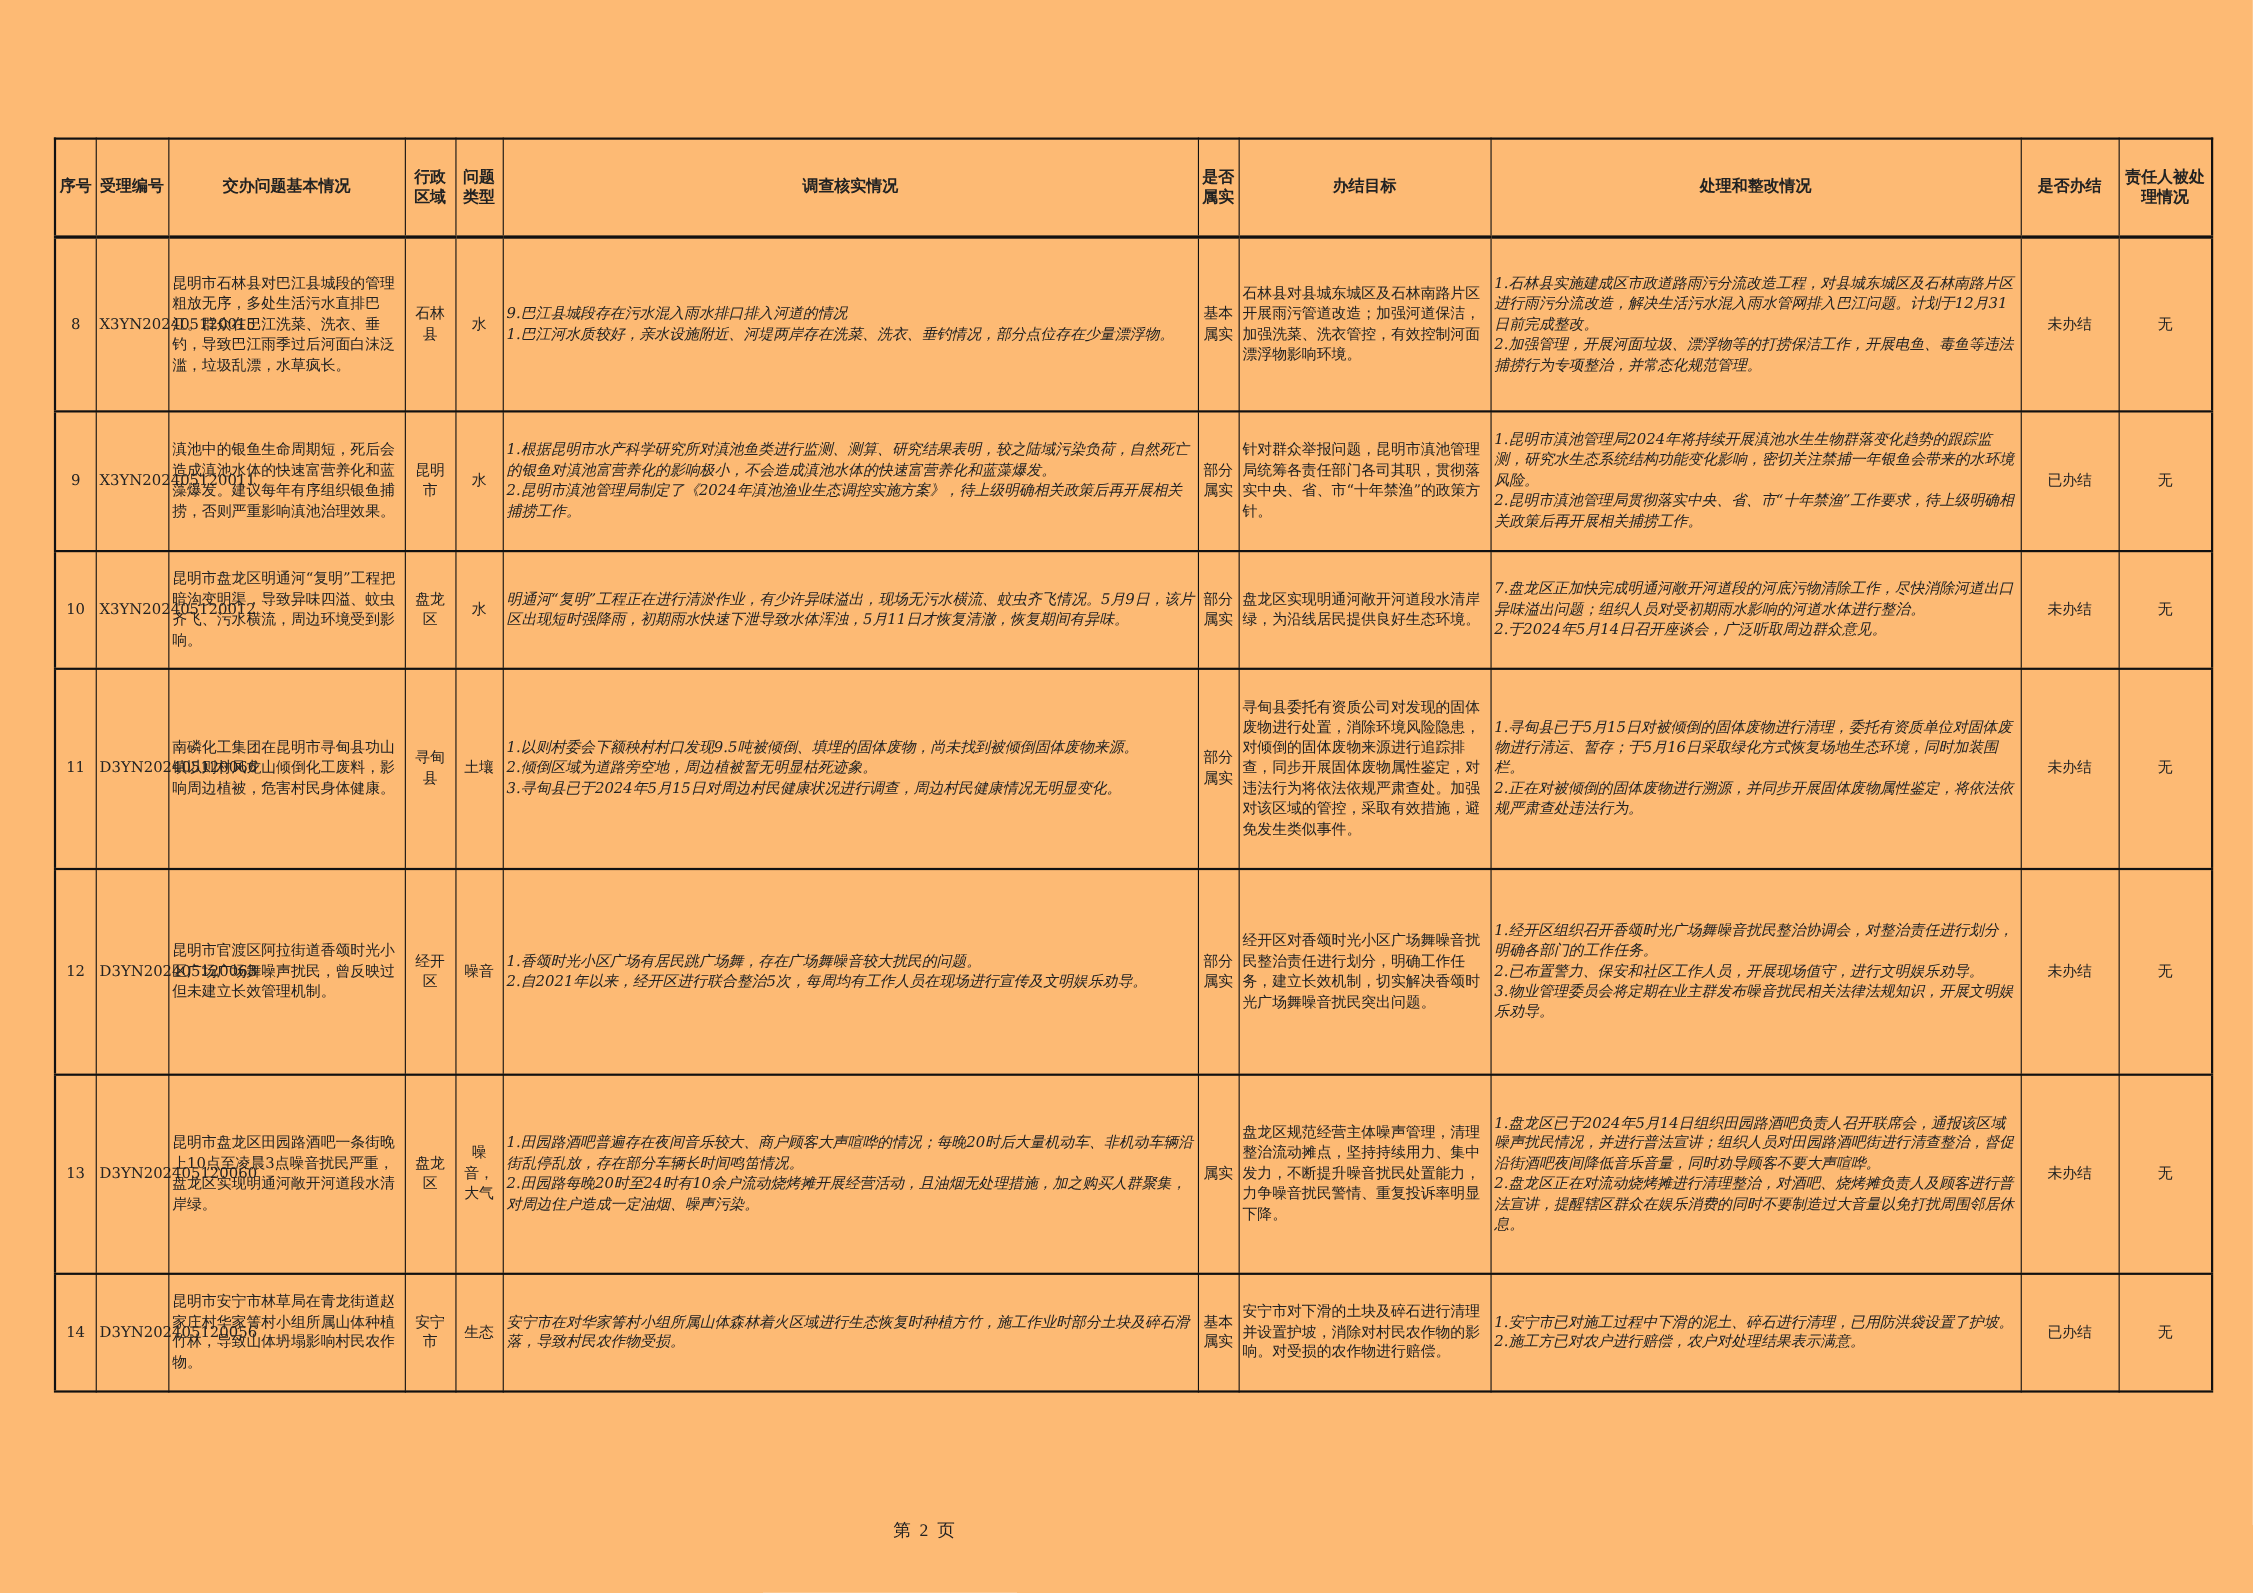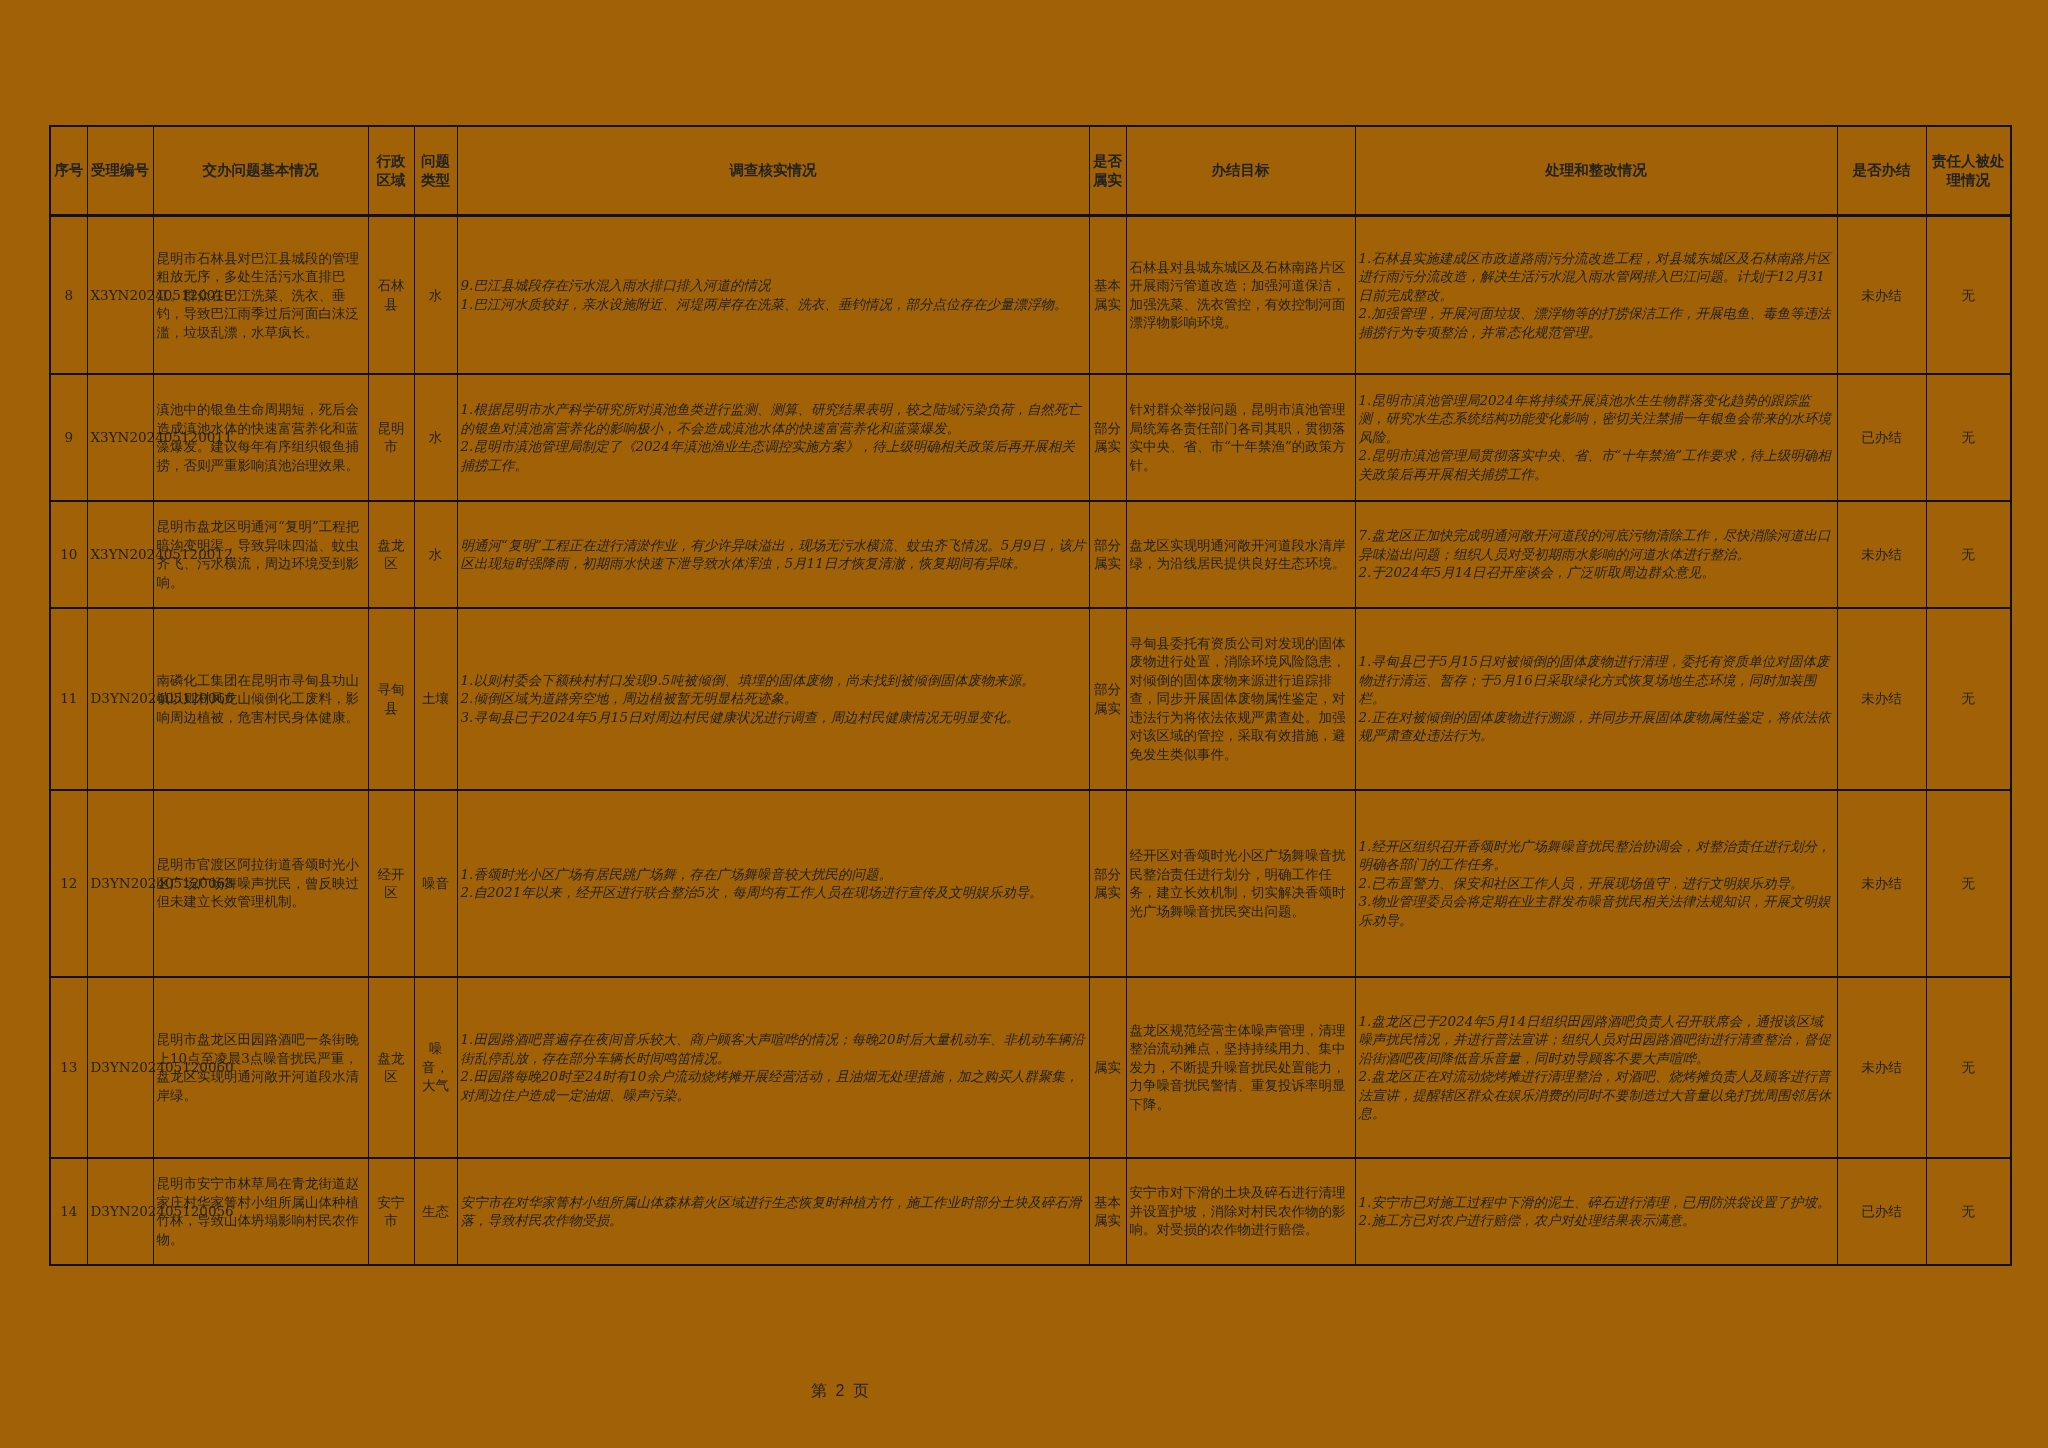--- a/index.html
+++ b/index.html
@@ -1,32 +1,32 @@
 <!DOCTYPE html>
 <html><head>
 <meta charset="utf-8">
 <style>
   html, body { margin: 0; padding: 0; background: #ffffff; }
   body { width: 2048px; height: 1448px; position: relative; overflow: hidden;
          font-family: "DejaVu Serif", "Liberation Serif", serif; color: #222; }
-  .page { position: absolute; left: 0; top: 0; width: 2048px; height: 1448px; background: #a16207; }
+  .page { position: absolute; left: 0; top: 0; width: 2048px; height: 1448px; background: #fdba74; }
   table.report { position: absolute; left: 49px; top: 125px; border-collapse: collapse;
                  table-layout: fixed; width: 1961px; }
   table.report th, table.report td { border: 1.5px solid #111; padding: 2px 3px; vertical-align: middle;
                  font-size: 13.5px; line-height: 18.5px; }
   table.report thead th { height: 83px; font-family: "DejaVu Sans", "Liberation Sans", sans-serif;
                  font-weight: bold; font-size: 14.5px; text-align: center; line-height: 19px; border-bottom: 3px solid #111; }
   table.report tbody tr { border-bottom: 2.5px solid #111; }
   td.c { text-align: center; }
   td.l { text-align: left; }
   .seq { font-size: 15px; }
   .code { font-size: 14.5px; line-height: 20px; }
   .item { display: block; font-style: italic; }
   .footer { position: absolute; left: 0; width: 1682px; top: 1381px; text-align: center;
-            font-size: 16px; letter-spacing: 2px; font-family: Liberation Sans, sans-serif; }
+            font-size: 16px; letter-spacing: 2px; font-family: Liberation Serif, serif; }
   .outer { border: 2.5px solid #111 !important; }
 </style>
 </head>
 <body>
 
 <div class="page">
   <table class="report outer">
     <colgroup>
       <col style="width:37px">
       <col style="width:66px">

